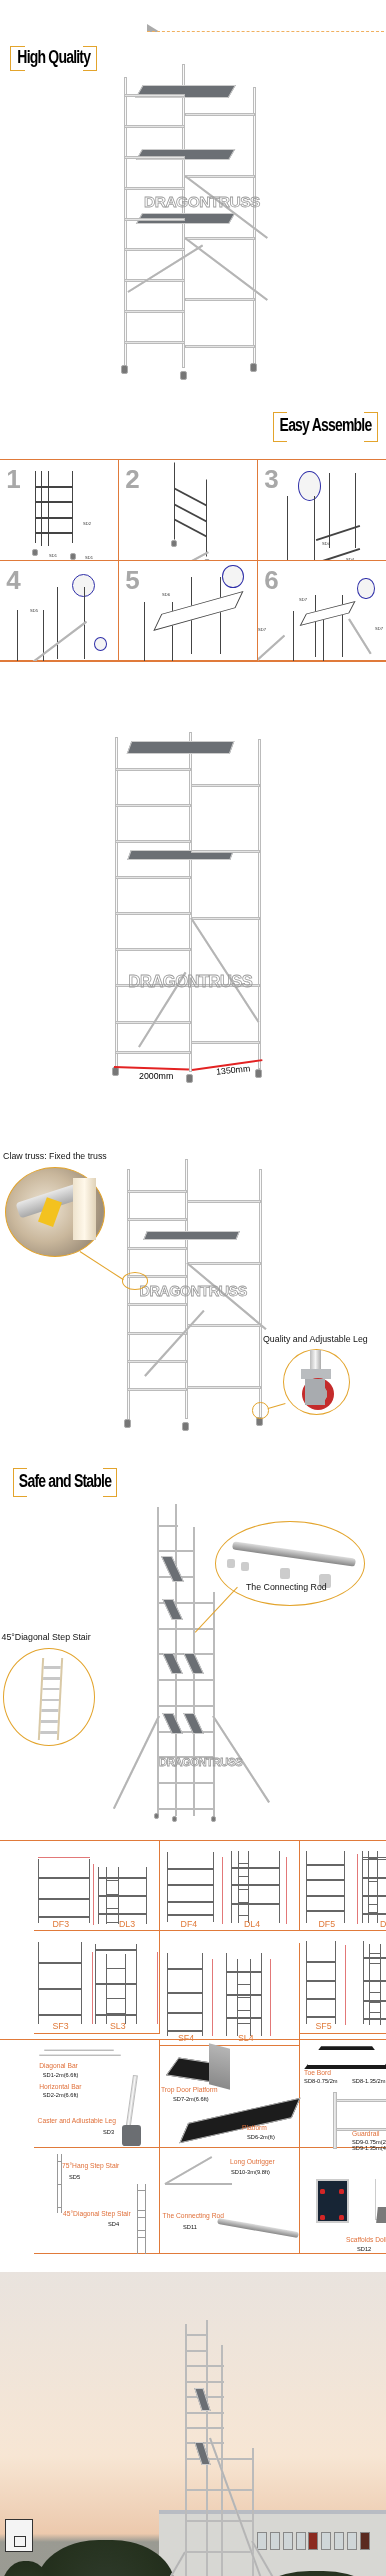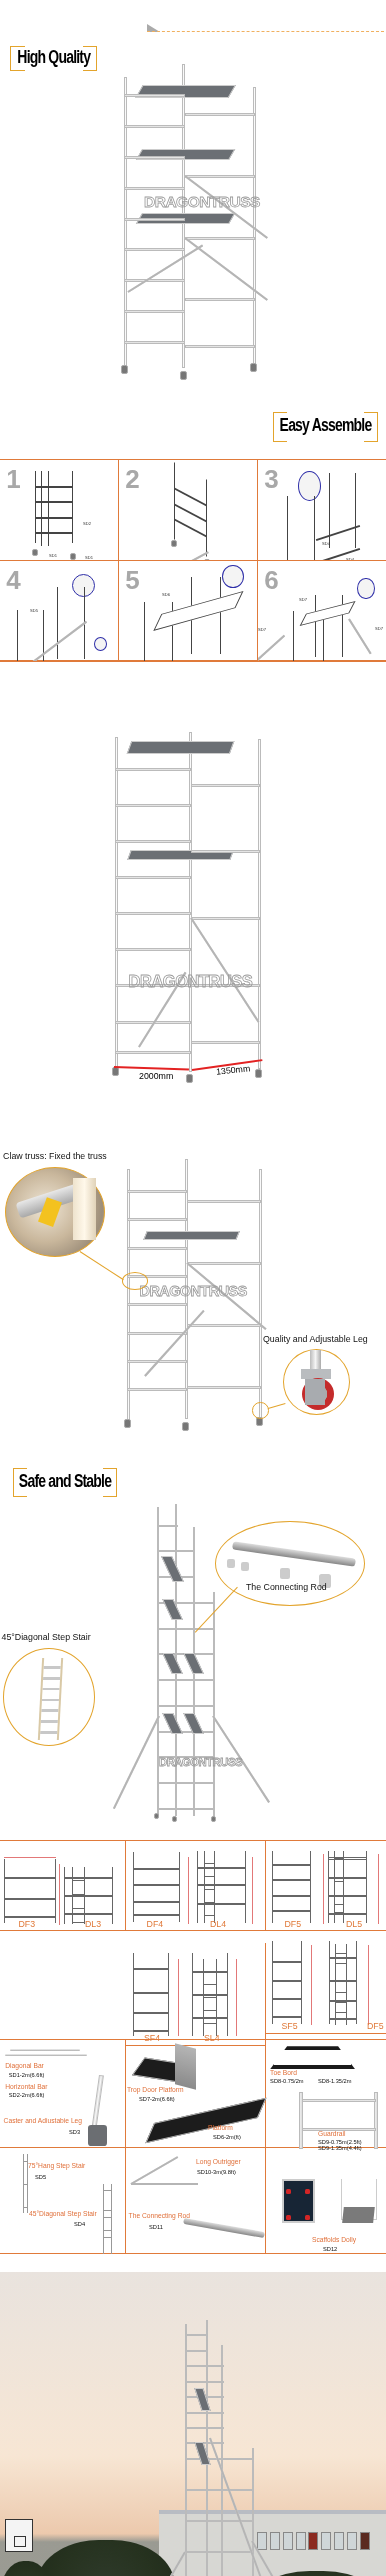--- a/index.html
+++ b/index.html
@@ -39,21 +39,21 @@
 
   .dim { position: absolute; font-size: 8.8px; color: #000; }
   .redline { position: absolute; height: 1.5px; background: #e32222; transform-origin: 0 50%; }
 
   .callout-text { position: absolute; font-size: 8.8px; color: #111; white-space: nowrap; }
   .callout-circle { position: absolute; border: 1px solid #e3a42c; border-radius: 50%; }
   .leader { position: absolute; height: 0.5px; background: #e3a42c; transform-origin: 0 50%; }
 
   
   .spec { border-top: 0.5px solid #e07a3a; }
-  .speccell { position: absolute; border-right: 0.5px solid #e07a3a; border-bottom: 0.5px solid #e07a3a; }
+  .speccell { position: absolute; border-right: 0.5px solid #e07a3a; border-bottom: 0.5px solid #e07a3a; margin-left: 34px; }
   .frame { position: absolute; border-left: 1px solid #666; border-right: 1px solid #666; }
   .frame .h { position: absolute; left: -1px; right: -1px; height: 2.1px; border-top: 0.5px solid #666; border-bottom: 0.5px solid #666; }
   .frame-label { position: absolute; font-size: 8.8px; color: #e07a3a; }
   .dimline { position: absolute; border-left: 0.5px solid #e27878; }
   .dimtop { position: absolute; border-top: 0.5px solid #e27878; }
 
   
   .part-title { position: absolute; font-size: 6.7px; color: #e0703a; white-space: nowrap; }
   .part-code { position: absolute; font-size: 5.7px; color: #111; white-space: nowrap; }
   .bar { position: absolute; height: 2.1px; background: linear-gradient(180deg,#f4f4f4,#aaa); border-radius: 1px; }
@@ -366,20 +366,37 @@
           <div class="h" style="top:44px;"></div>
           <div class="h" style="top:62px;"></div>
         </div>
       <div class="frame" style="left:68px;top:10.3px;width:10.3px;height:72px;background:repeating-linear-gradient(180deg,transparent 0 7.2px,#666 7.2px 7.7px);"></div>
       <div class="dimline" style="left:57px;top:13px;height:70px;"></div>
       <div class="dimline" style="left:112px;top:13px;height:70px;"></div>
       <div class="frame-label" style="left:18.5px;top:78px;">DF5</div>
       <div class="frame-label" style="left:80px;top:78px;">DL5</div>
     </div>
 
+    <div class="speccell" style="left:0;top:90px;width:126px;height:103px;">
+      <div class="frame" style="left:4.1px;top:11.3px;width:44px;height:82px;">
+          <div class="h" style="top:19.6px;"></div>
+          <div class="h" style="top:46px;"></div>
+          <div class="h" style="top:72px;"></div>
+        </div>
+      <div class="frame" style="left:61px;top:13px;width:42px;height:80px;">
+          <div class="h" style="top:5.2px;"></div>
+          <div class="h" style="top:39px;"></div>
+          <div class="h" style="top:70px;"></div>
+        </div>
+      <div class="frame" style="left:72px;top:23px;width:19.6px;height:70px;background:repeating-linear-gradient(180deg,transparent 0 14.4px,#666 14.4px 15px);"></div>
+      <div class="dimline" style="left:58px;top:20.6px;height:72px;"></div>
+      <div class="dimline" style="left:123px;top:20.6px;height:72px;"></div>
+      <div class="frame-label" style="left:18.5px;top:90px;">SF3</div>
+      <div class="frame-label" style="left:76px;top:90px;">SL3</div>
+    </div>
     <div class="speccell" style="left:126px;top:102px;width:140px;height:103px;">
       <div class="frame" style="left:7.2px;top:10.3px;width:36px;height:83px;">
           <div class="h" style="top:14.4px;"></div>
           <div class="h" style="top:39px;"></div>
           <div class="h" style="top:59px;"></div>
           <div class="h" style="top:77px;"></div>
         </div>
       <div class="frame" style="left:66px;top:10.3px;width:36px;height:83px;">
           <div class="h" style="top:18px;"></div>
           <div class="h" style="top:41px;"></div>

